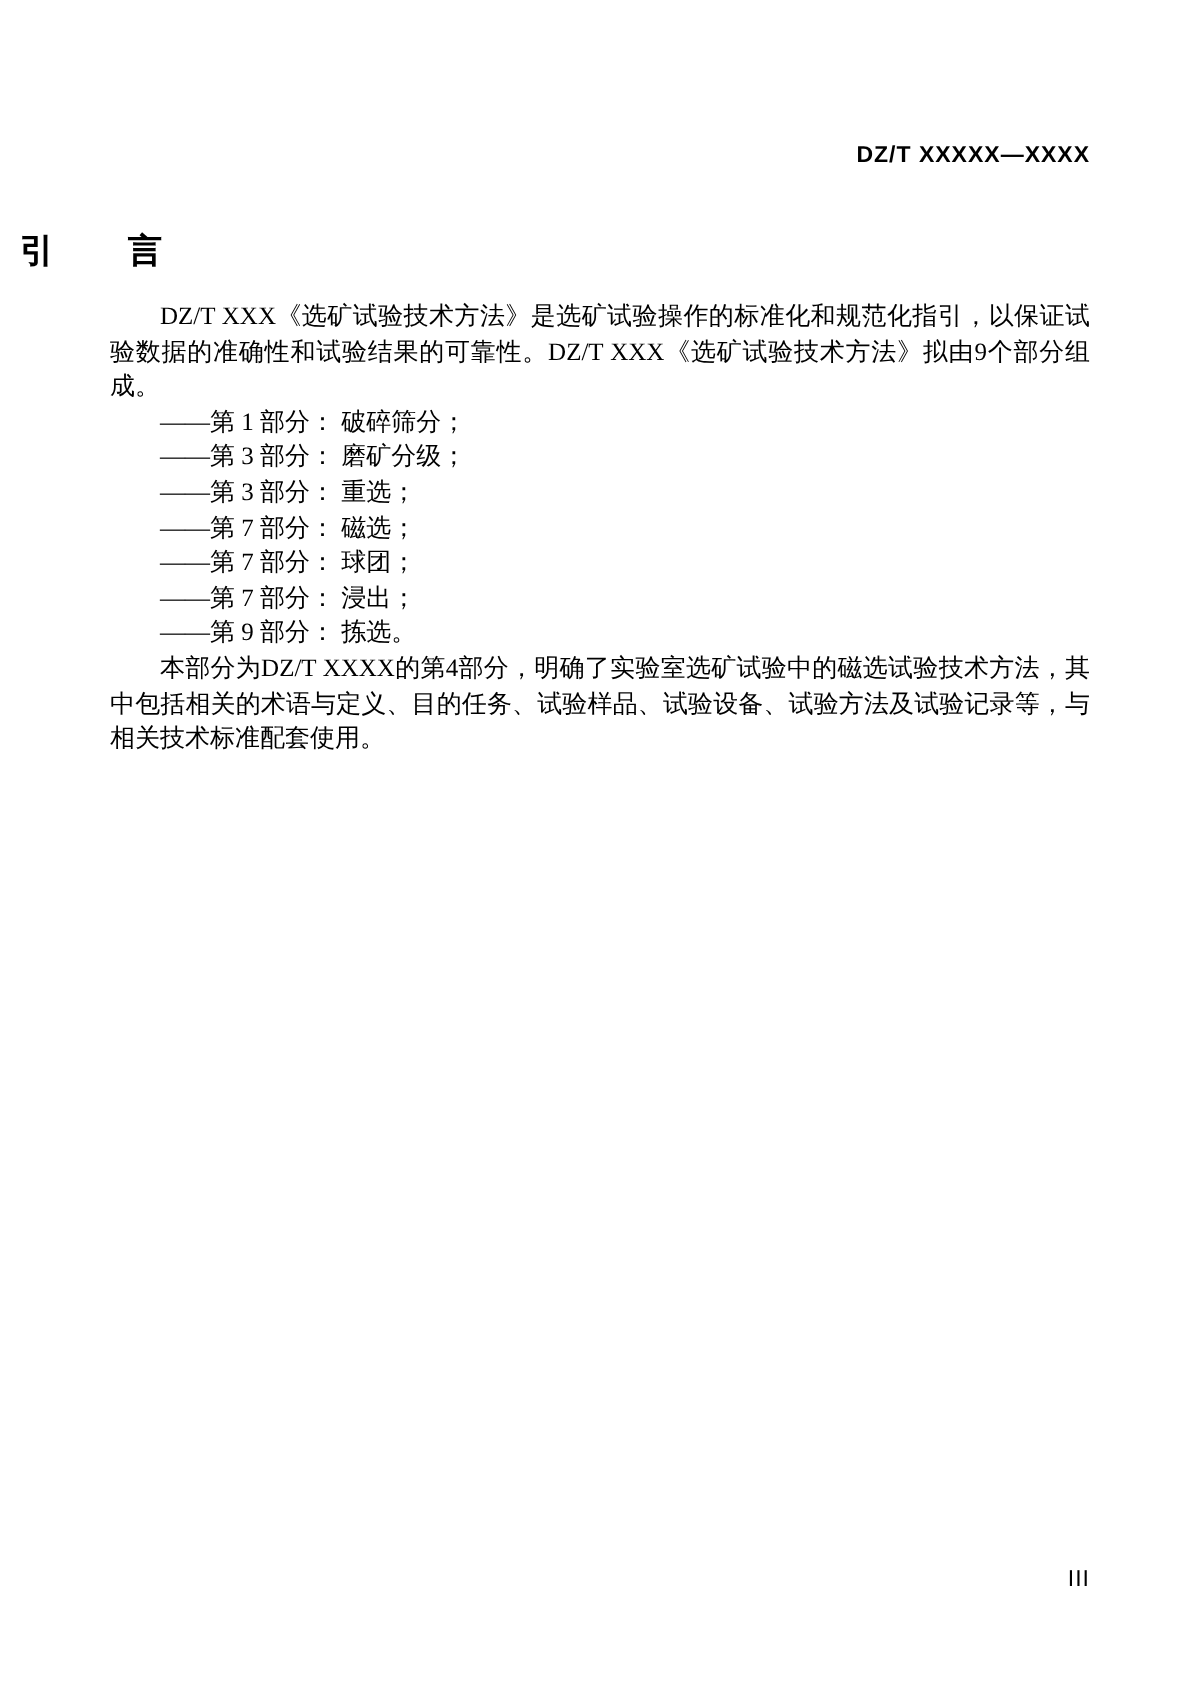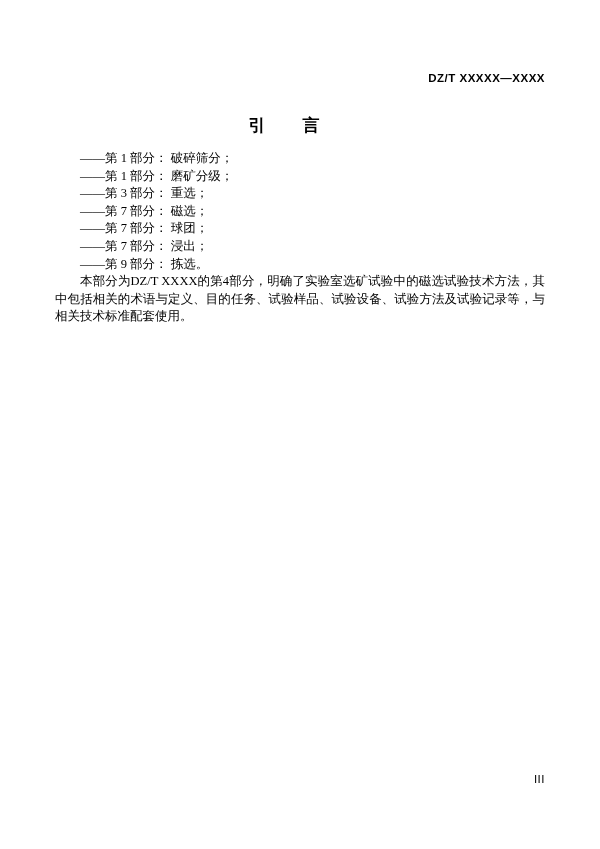--- a/index.html
+++ b/index.html
@@ -31,21 +31,21 @@
     font-weight: bold;
     letter-spacing: 0.5px;
     white-space: nowrap;
     text-align: center;
   }
   .title {
     position: absolute;
     top: 114px;
     left: 0;
     width: 568px;
-    text-align: center;
+    text-align: left;
     font-family: "Liberation Sans", "DejaVu Sans", sans-serif;
     font-size: 17px;
     font-weight: bold;
     letter-spacing: 10px;
     text-indent: 10px;
   }
   .body-text {
     position: absolute;
     top: 150px;
     left: 55px;
@@ -62,40 +62,41 @@
     margin: 0;
     padding: 0;
     list-style: none;
   }
   .list li {
     text-indent: 25px;
     white-space: nowrap;
   }
   .footer-page {
     position: absolute;
-    bottom: 64px;
+    bottom: 53px;
     right: 55px;
     font-family: "Liberation Sans", "DejaVu Sans", sans-serif;
     font-size: 11.5px;
     letter-spacing: 0.5px;
   }
 </style>
 </head>
 <body>
 
 <div class="page">
 
   <div class="header">DZ/T XXXXX—XXXX</div>
 
   <div class="title">引　言</div>
 
   <div class="body-text">
+    <p class="para">DZ/T XXX《选矿试验技术方法》是选矿试验操作的标准化和规范化指引，以保证试验数据的准确性和试验结果的可靠性。DZ/T XXX《选矿试验技术方法》拟由9个部分组成。</p>
     <ul class="list">
       <li>——第 1 部分：  破碎筛分；</li>
-      <li>——第 1 部分：  磨矿分级；</li>
+      <li>——第 3 部分：  磨矿分级；</li>
       <li>——第 3 部分：  重选；</li>
       <li>——第 7 部分：  磁选；</li>
       <li>——第 7 部分：  球团；</li>
       <li>——第 7 部分：  浸出；</li>
       <li>——第 9 部分：  拣选。</li>
     </ul>
     <p class="para">本部分为DZ/T XXXX的第4部分，明确了实验室选矿试验中的磁选试验技术方法，其中包括相关的术语与定义、目的任务、试验样品、试验设备、试验方法及试验记录等，与相关技术标准配套使用。</p>
   </div>
 
   <div class="footer-page">III</div>

